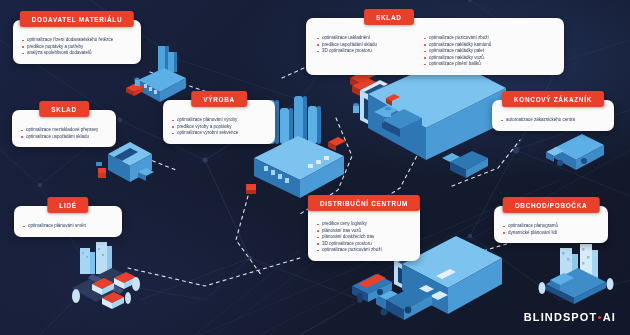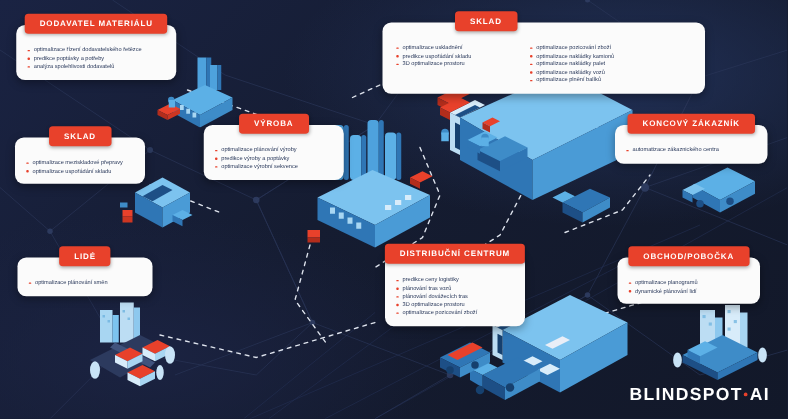--- a/index.html
+++ b/index.html
@@ -71,21 +71,21 @@
   #card-dc{left:308px;top:204px;width:112px;}
   #card-shop{left:494px;top:206px;width:114px;}
 
   
   .ill{position:absolute;}
   .ill svg{display:block;}
 
   
   #logo{
     position:absolute;right:14px;bottom:12px;
-    font-size:14px;font-weight:bold;letter-spacing:1.1px;
+    font-size:11px;font-weight:bold;letter-spacing:1.1px;
     color:#ffffff;
     display:flex;align-items:center;
   }
   #logo .dot{
     display:inline-block;width:3px;height:3px;border-radius:50%;
     background:#e8412b;margin:0 1.5px 0 1px;
   }
 </style>
 </head>
 <body>

